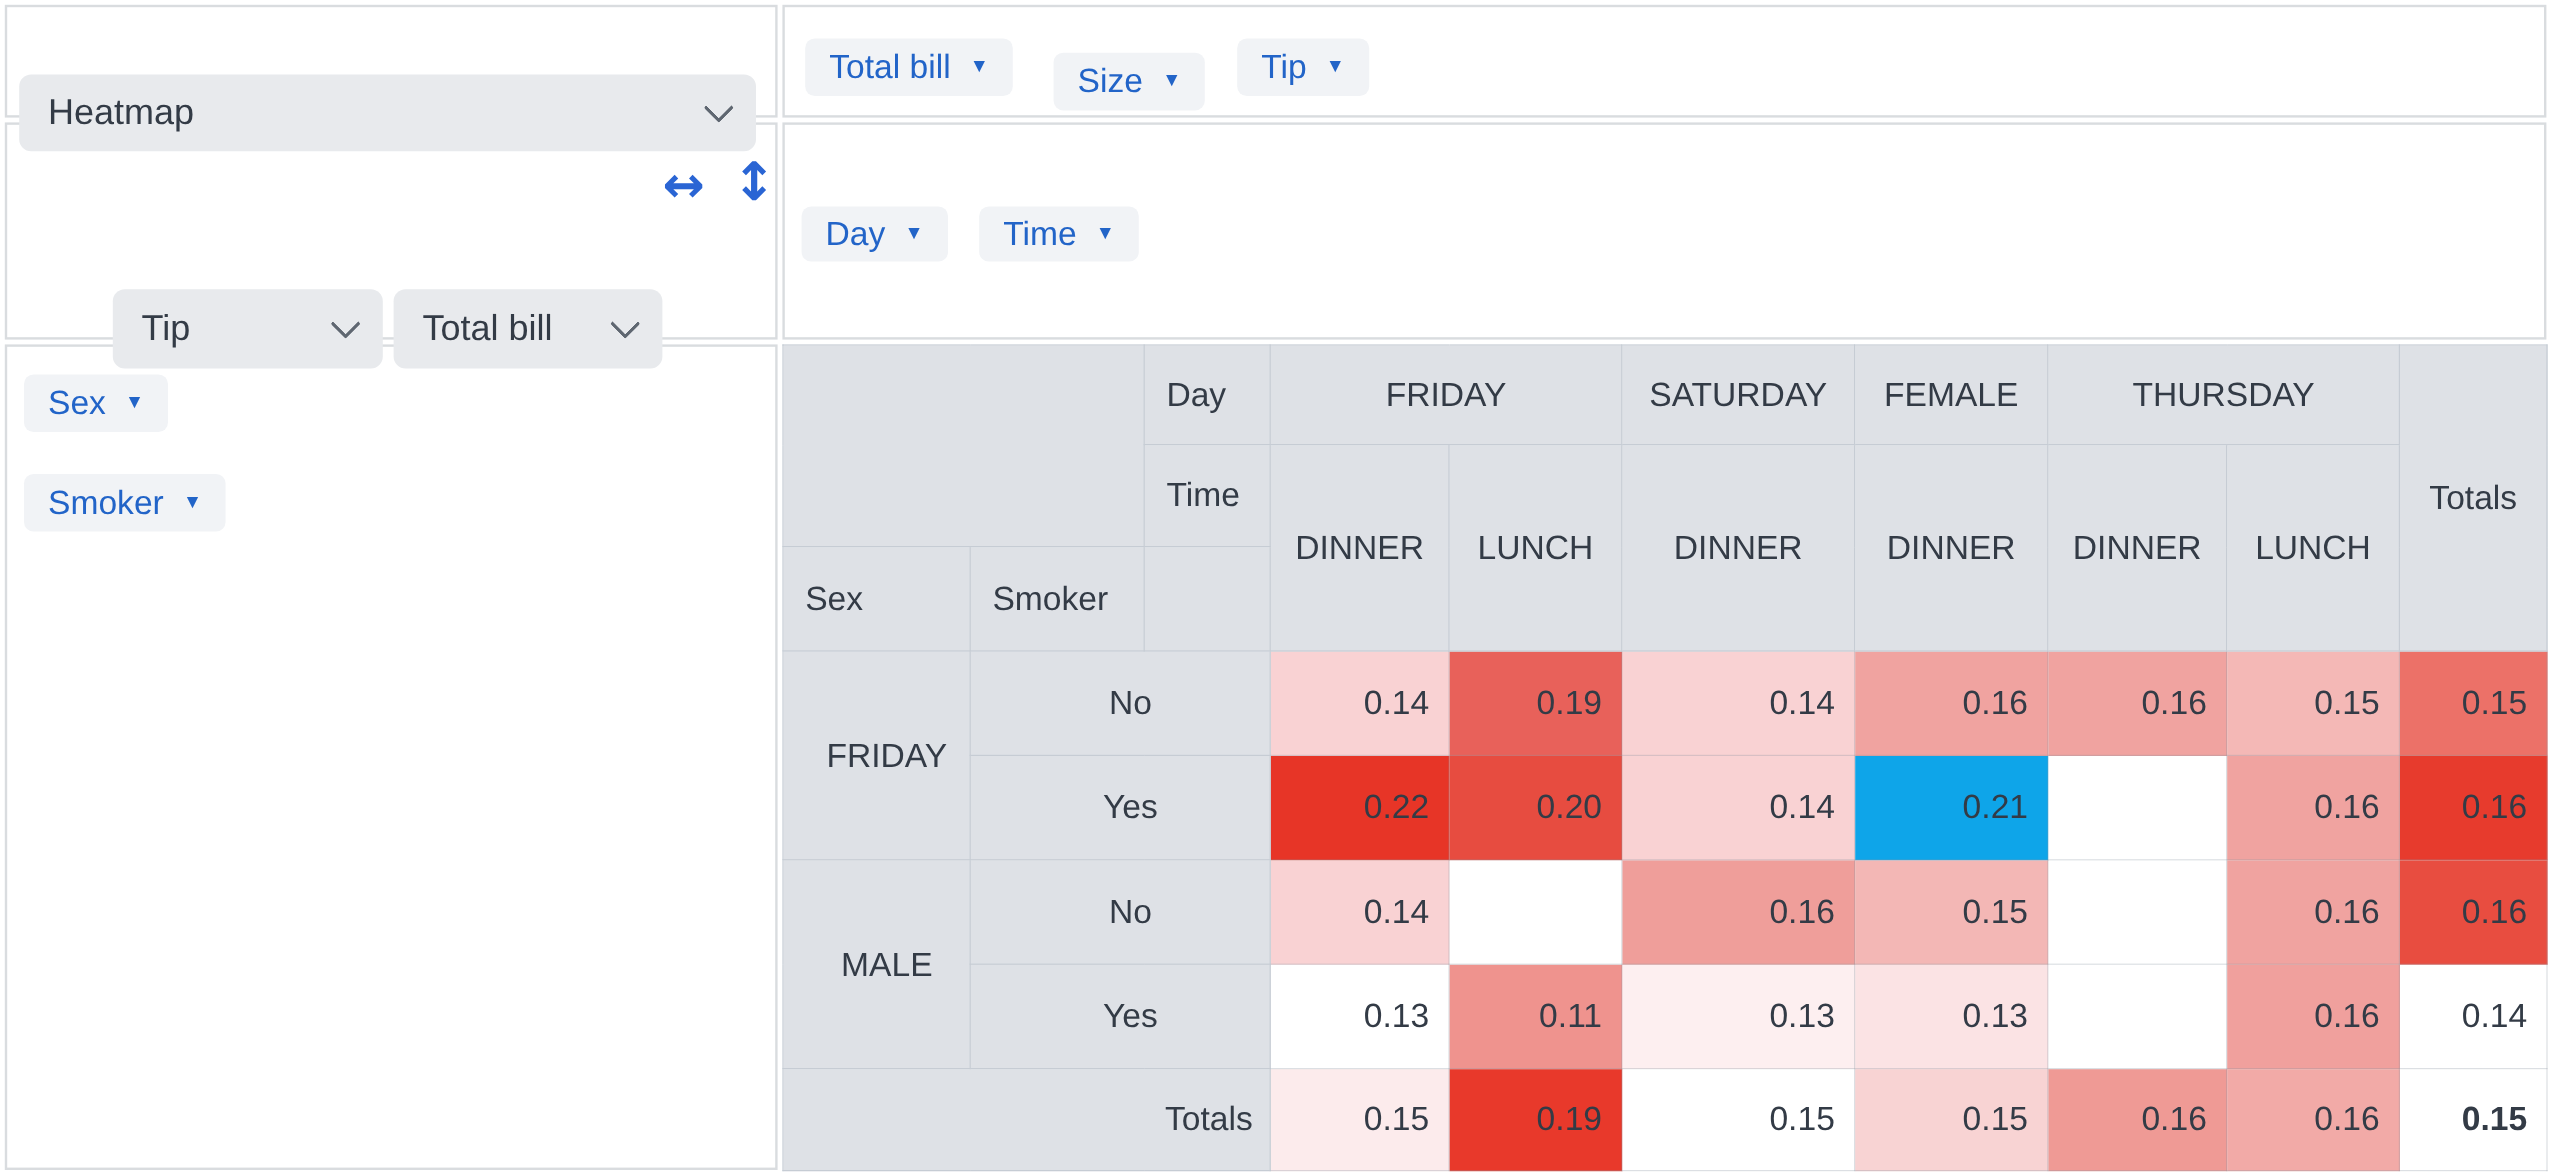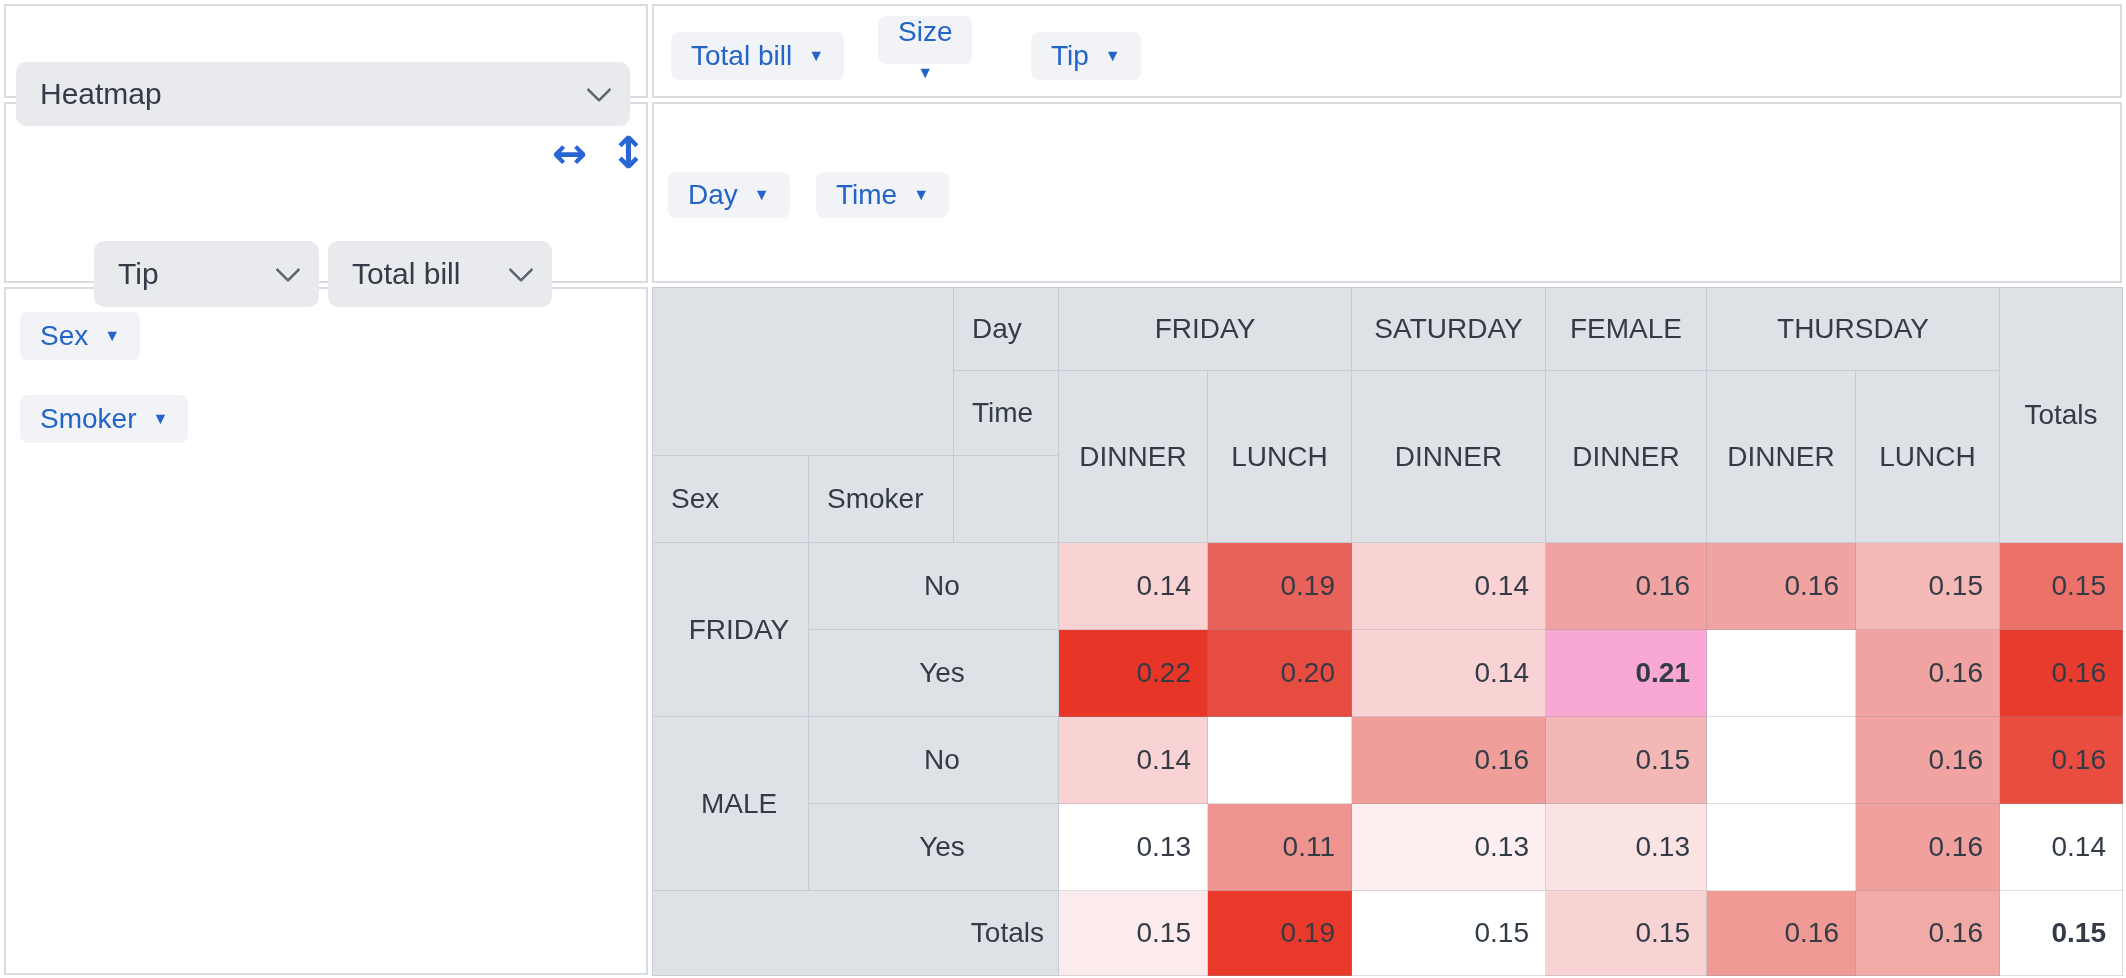--- a/index.html
+++ b/index.html
@@ -62,21 +62,21 @@
 
   <div class="select" style="left:16px; top:18px; width:614px; height:64px;">
     <span>Heatmap</span>
     <span class="chev"></span>
   </div>
 
   <div class="pill" style="left:671px; top:32px;">
     <span>Total bill</span>
     <span class="tri">▼</span>
   </div>
-  <div class="pill" style="left:878px; top:16px;flex-direction:column;">
+  <div class="pill" style="left:878px; top:44px;">
     <span>Size</span>
     <span class="tri">▼</span>
   </div>
   <div class="pill" style="left:1031px; top:32px;">
     <span>Tip</span>
     <span class="tri">▼</span>
   </div>
 
   <span class="move-arrow" style="left:552px; top:133px; font-size:42px;">↔</span>
   <span class="move-arrow" style="left:610px; top:131px; font-size:44px;">↕</span>
@@ -154,21 +154,21 @@
       <td style="background-color: rgb(240, 163, 160);">0.16</td>
       <td style="background-color: rgb(240, 163, 160);">0.16</td>
       <td style="background-color: rgb(244, 184, 182);">0.15</td>
       <td style="background-color: rgb(236, 113, 104);">0.15</td>
     </tr>
     <tr style="height:87px;">
       <th class="rowlab" colspan="2">Yes</th>
       <td style="background-color: rgb(231, 53, 39);">0.22</td>
       <td style="background-color: rgb(231, 76, 64);">0.20</td>
       <td style="background-color: rgb(249, 210, 211);">0.14</td>
-      <td style="background-color: #f9a8d4; font-weight: bold;">0.21</td>
+      <td style="background-color: #0ea5e9;">0.21</td>
       <td style="background-color: rgb(255, 255, 255);"></td>
       <td style="background-color: rgb(240, 163, 160);">0.16</td>
       <td style="background-color: rgb(231, 59, 45);">0.16</td>
     </tr>
     <tr style="height:87px;">
       <th class="rowlab" rowspan="2">MALE</th>
       <th class="rowlab" colspan="2">No</th>
       <td style="background-color: rgb(249, 210, 211);">0.14</td>
       <td style="background-color: rgb(255, 255, 255);"></td>
       <td style="background-color: rgb(239, 158, 154);">0.16</td>

